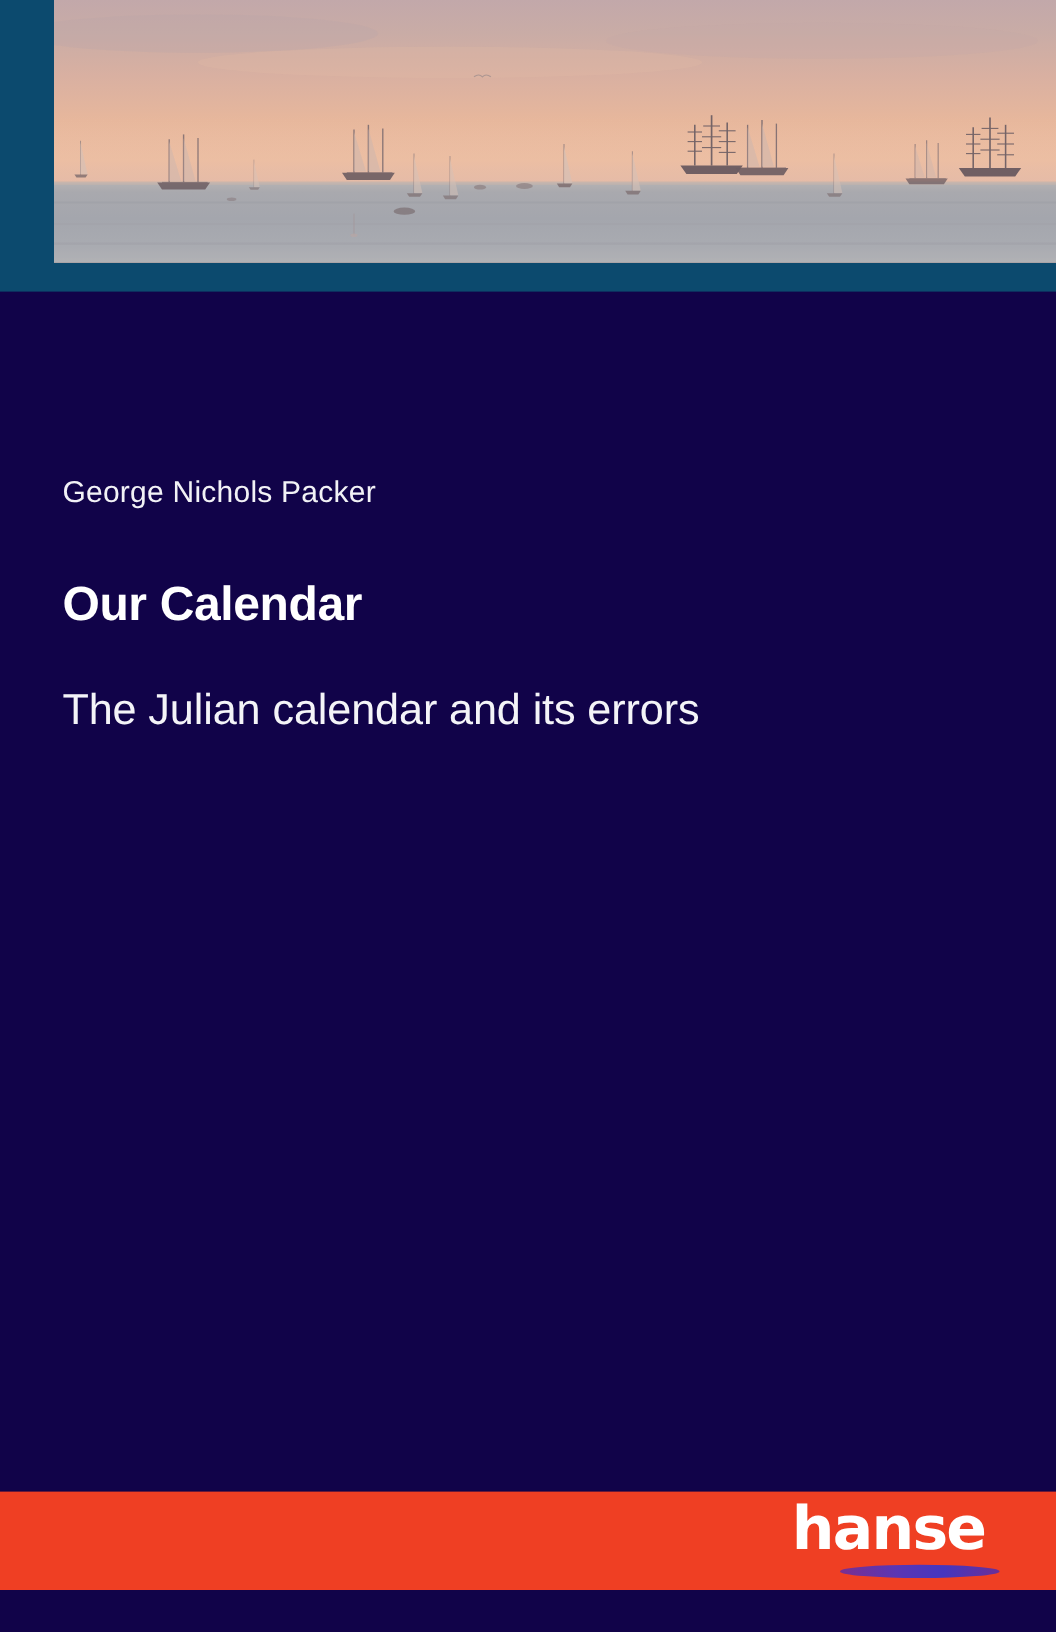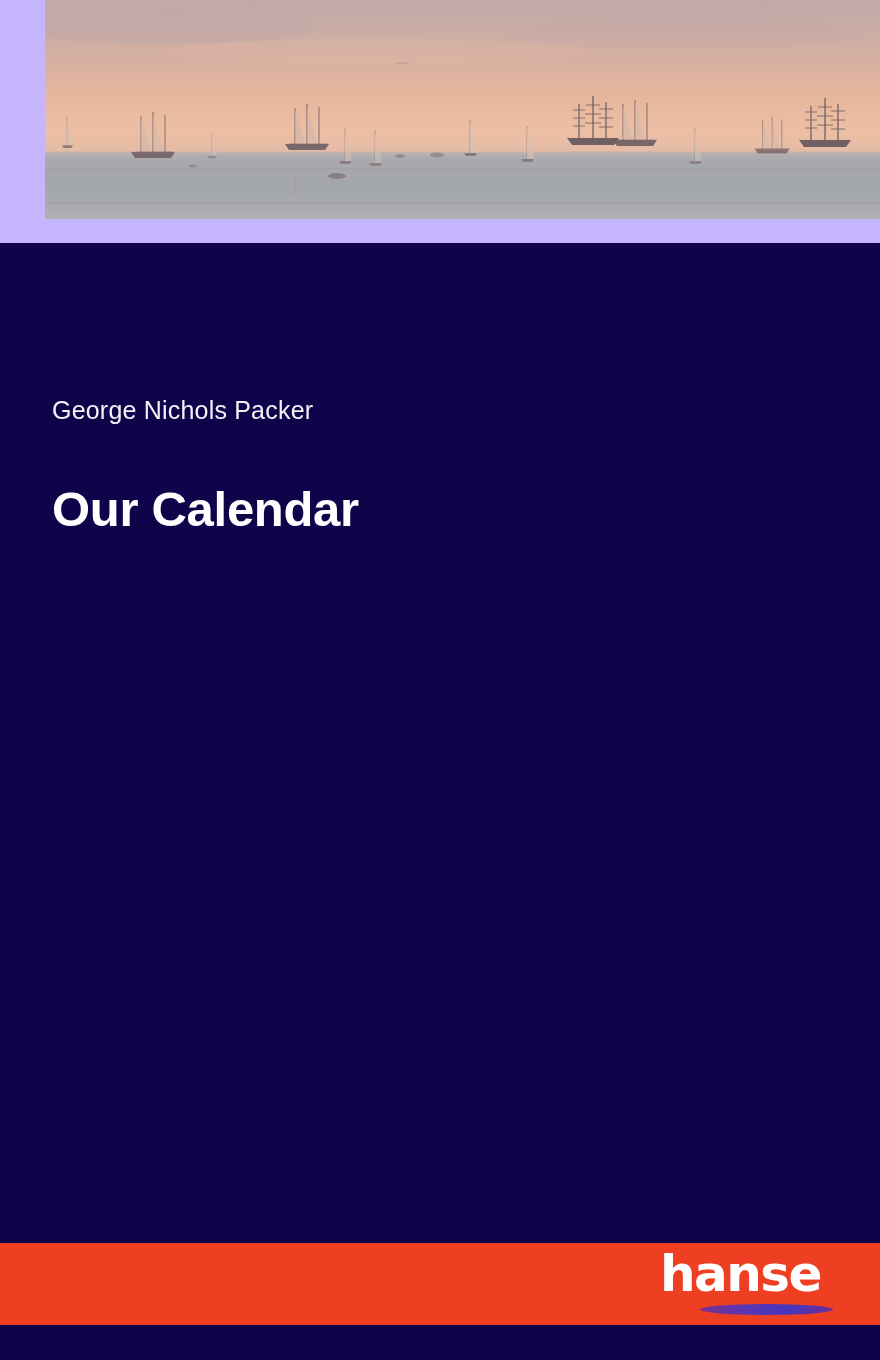--- a/index.html
+++ b/index.html
@@ -7,21 +7,21 @@
     padding: 0;
     background: #ffffff;
   }
   body {
     font-family: "Liberation Sans", sans-serif;
   }
   .cover {
     position: relative;
     width: 880px;
     height: 1360px;
-    background: #c4b5fd;
+    background: #0c4a6e;
     overflow: hidden;
   }
 
   
   .photo-band {
     position: absolute;
     left: 45px;
     top: 0;
     width: 835px;
     height: 219px;
@@ -48,21 +48,21 @@
   }
   .author {
     font-size: 25px;
     font-weight: 400;
     color: #f2f2f6;
     letter-spacing: 0.2px;
     line-height: 1.2;
     margin: 0;
   }
   .title {
-    font-size: 49px;
+    font-size: 40px;
     font-weight: 700;
     color: #ffffff;
     letter-spacing: -0.3px;
     line-height: 1.15;
     margin: 56px 0 0 0;
   }
   .subtitle {
     font-size: 36px;
     font-weight: 400;
     color: #f4f4f8;
@@ -239,20 +239,21 @@
       <line x1="250" y1="178" x2="250" y2="196" stroke="#a39396" stroke-width="0.8" opacity="0.7"></line>
       <ellipse cx="250" cy="196" rx="3" ry="1.5" fill="#b5a6a6" opacity="0.8"></ellipse>
       <ellipse cx="148" cy="166" rx="4" ry="1.5" fill="#8a7d80" opacity="0.6"></ellipse>
     </svg>
   </div>
 
   <div class="navy-panel">
     <div class="text-block">
       <p class="author">George Nichols Packer</p>
       <h1 class="title">Our Calendar</h1>
+      <h2 class="subtitle">The Julian calendar and its errors</h2>
     </div>
   </div>
 
   <div class="brand-band">
     <div class="brand-logo">
       <span class="brand-wordmark">hanse</span>
       <span class="brand-swoosh"></span>
     </div>
   </div>
 

